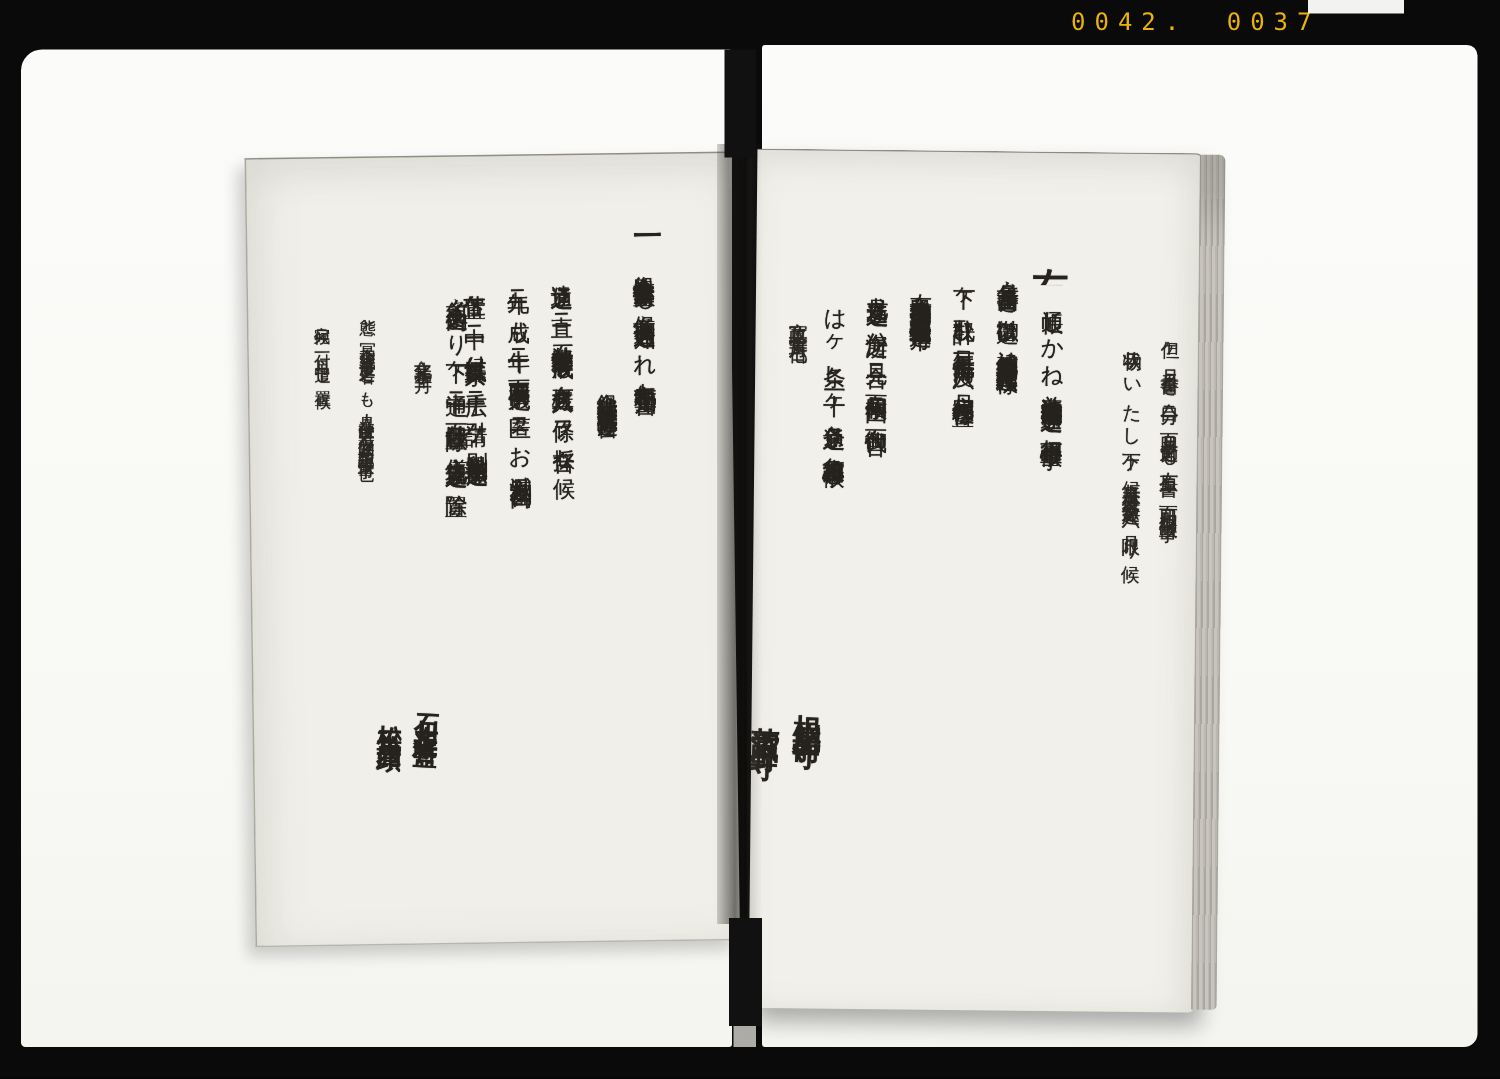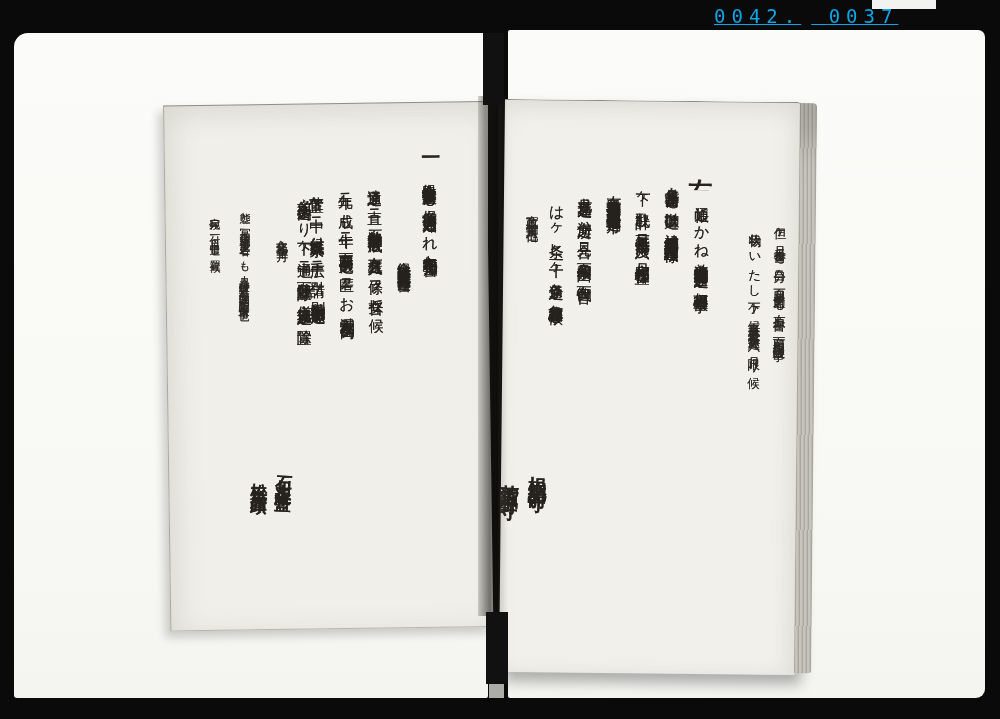--- a/index.html
+++ b/index.html
@@ -1,21 +1,21 @@
 <!DOCTYPE html>
 <html><head>
 <meta charset="utf-8">
 <style>
   html,body{margin:0;padding:0;background:#000;}
   .stage{position:relative;width:1000px;height:719px;background:#0a0a0a;overflow:hidden;
          font-family:"DejaVu Serif","Liberation Serif",serif;}
   
   .counter{position:absolute;left:714px;top:5px;width:200px;
            font-family:"DejaVu Sans Mono","Liberation Mono",monospace;
-           font-size:19px;letter-spacing:6px;color:#0ea5e9;text-decoration:underline;}
+           font-size:16px;letter-spacing:6px;color:#eab308;}
   .counter span{margin-right:10px;}
   .corner-patch{position:absolute;left:872px;top:0;width:64px;height:9px;background:#f2f2f0;}
   
   .mat{position:absolute;background:linear-gradient(180deg,#fbfbf9 0%,#f8f8f5 70%,#f4f4f1 100%);}
   .mat-left{left:14px;top:33px;width:474px;height:665px;border-radius:14px 2px 2px 3px;}
   .mat-right{left:508px;top:30px;width:477px;height:668px;border-radius:2px 7px 9px 2px;}
   
   .group{position:absolute;inset:0;}
   .group-left{transform:rotate(-0.8deg);transform-origin:483px 101px;}
   .group-right{transform:rotate(0.6deg);transform-origin:505px 99px;}

